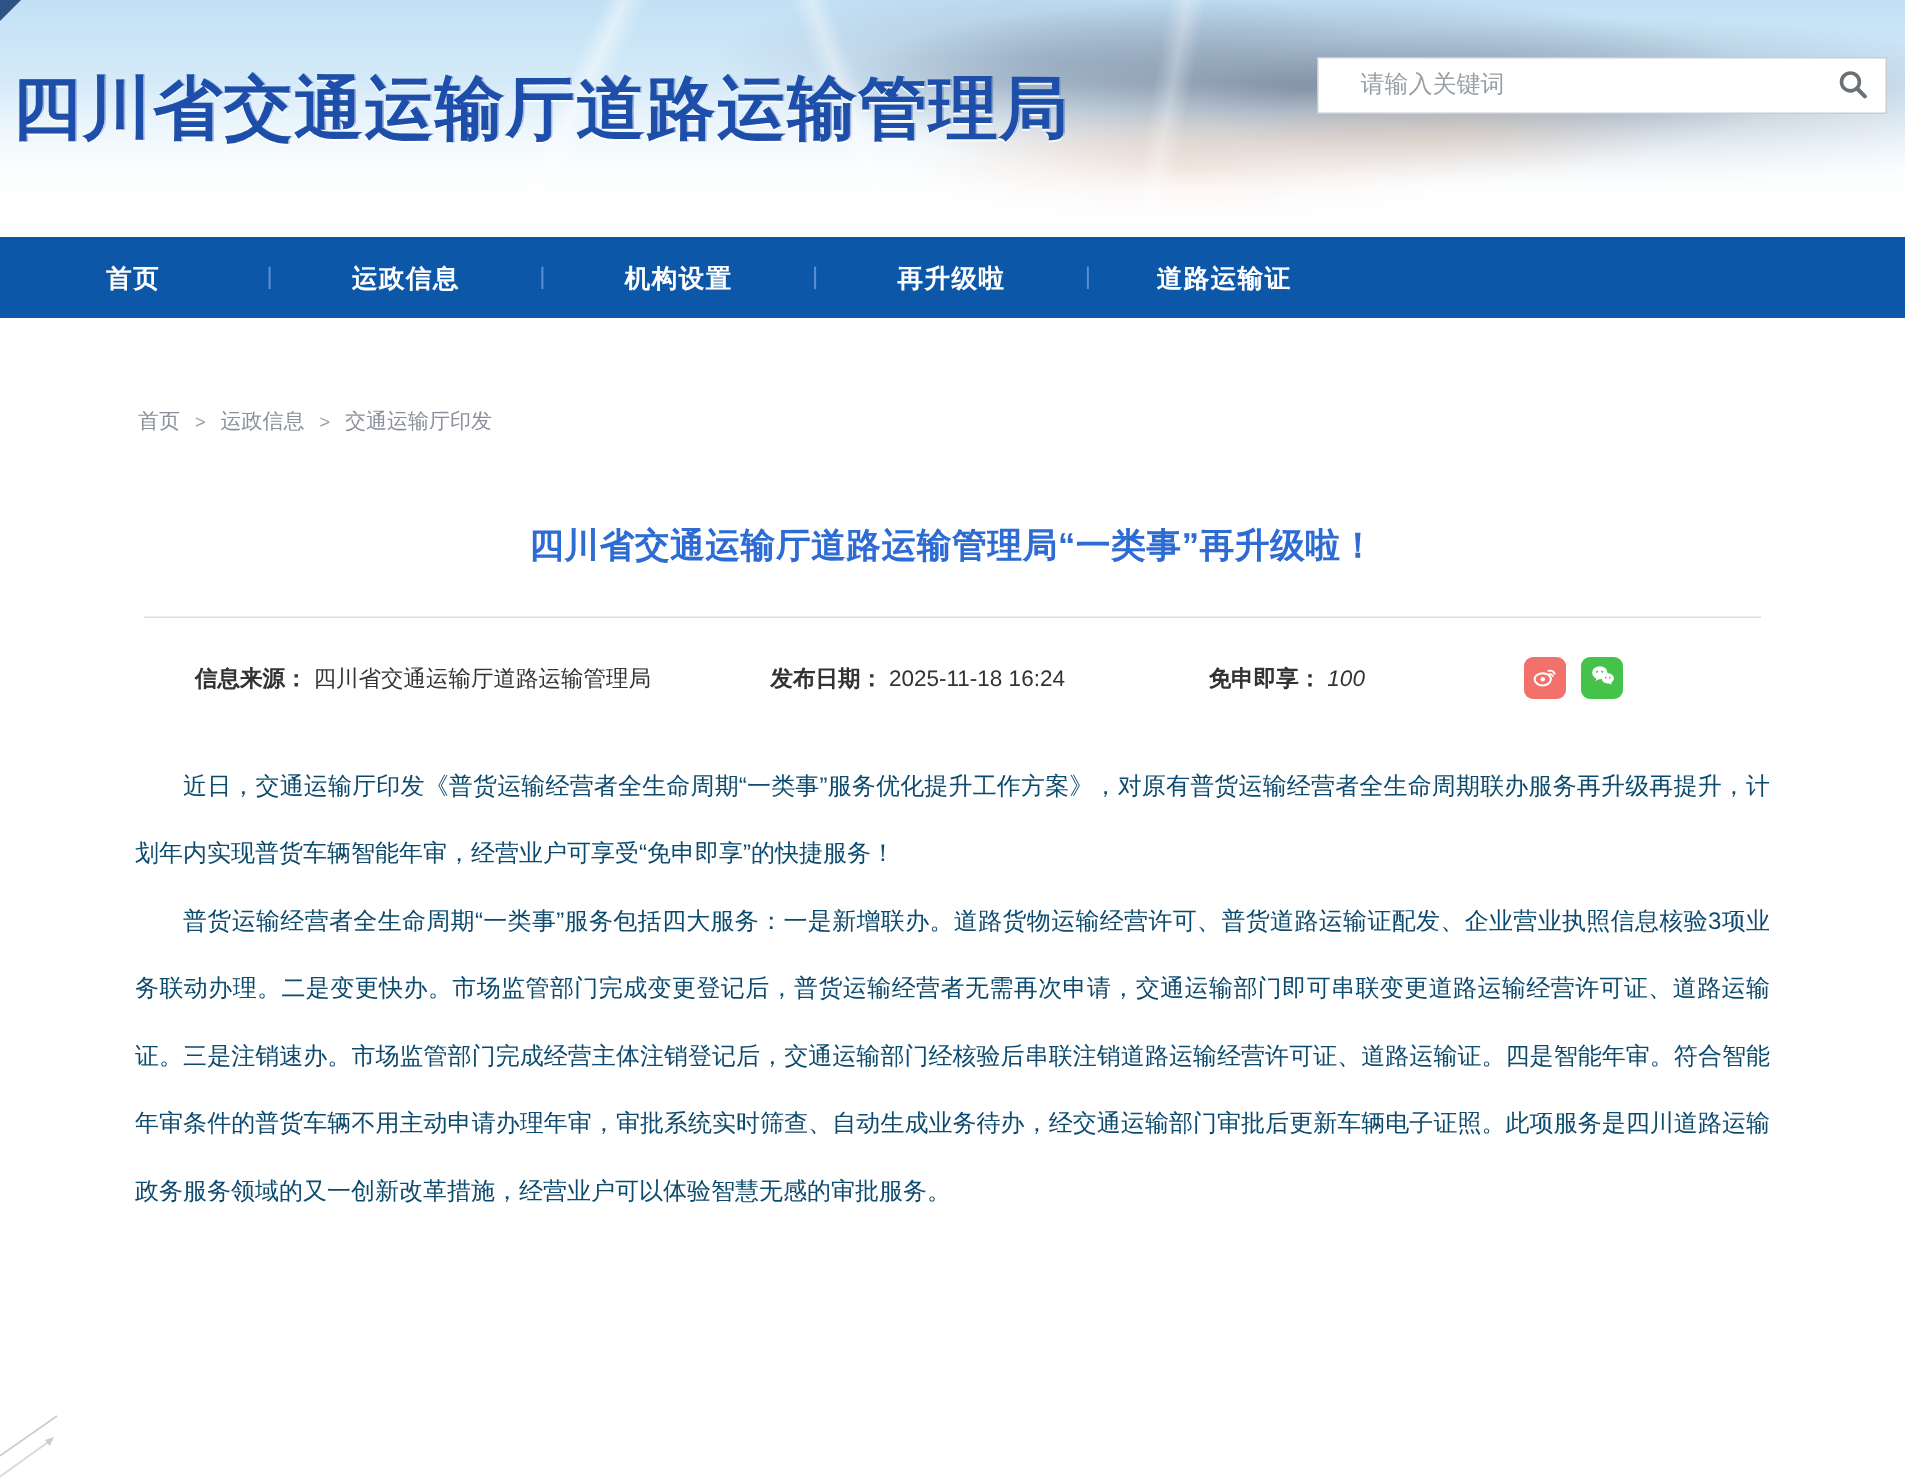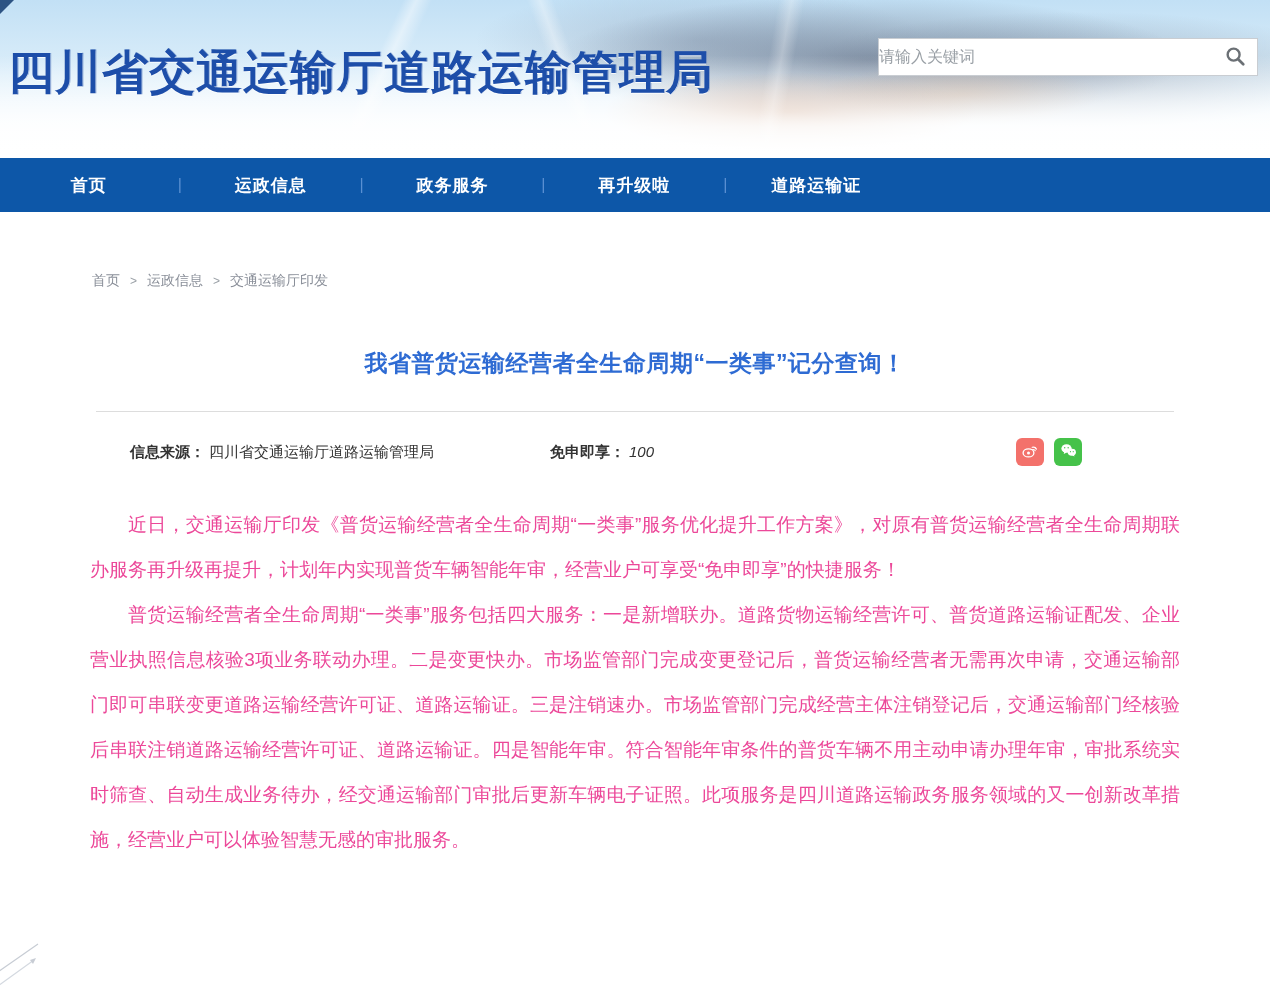--- a/index.html
+++ b/index.html
@@ -46,21 +46,21 @@
   .search-box {
     position: absolute; right: 12px; top: 38px;
     width: 380px; height: 38px;
     background: #ffffff;
     border: 1px solid #c9cdd2;
     display: flex; align-items: center;
   }
   .search-box input {
     flex: 1; height: 100%;
     border: none; outline: none;
-    padding: 0 0;
+    padding: 0 28px;
     font-size: 16px;
     color: #333;
     font-family: "Liberation Sans", "DejaVu Sans", sans-serif;
     background: transparent;
   }
   .search-box input::placeholder { color: #9aa0a6; }
   .search-btn {
     width: 44px; height: 100%;
     display: flex; align-items: center; justify-content: center;
     cursor: pointer; background: transparent; border: none;
@@ -137,22 +137,22 @@
     width: 28px; height: 28px;
     border-radius: 6px;
     display: flex; align-items: center; justify-content: center;
     cursor: pointer; border: none;
   }
   .share-btn.weibo  { background: #f3716b; }
   .share-btn.wechat { background: #45c24a; }
 
   .article-body {
     padding: 36px 0 30px 0;
-    font-size: 19px;
-    color: #ec4899;
+    font-size: 16px;
+    color: #0c4a6e;
     line-height: 45px;
     text-align: justify;
   }
   .article-body p { text-indent: 2em; }
 
   
   .corner-deco {
     position: absolute; left: 0; bottom: 0;
     width: 60px; height: 70px;
     pointer-events: none;
@@ -177,46 +177,50 @@
     </button>
   </div>
 </div>
 
 <div class="nav">
   <div class="nav-inner">
     <div class="nav-item">首页</div>
     <span class="nav-sep">|</span>
     <div class="nav-item">运政信息</div>
     <span class="nav-sep">|</span>
-    <div class="nav-item">政务服务</div>
+    <div class="nav-item">机构设置</div>
     <span class="nav-sep">|</span>
     <div class="nav-item">再升级啦</div>
     <span class="nav-sep">|</span>
     <div class="nav-item">道路运输证</div>
   </div>
 </div>
 
 <div class="content">
 
   <div class="breadcrumb">
     <span class="crumb">首页</span>
     <span class="sep">&gt;</span>
     <span class="crumb">运政信息</span>
     <span class="sep">&gt;</span>
     <span class="crumb">交通运输厅印发</span>
   </div>
 
-  <h1 class="article-title">我省普货运输经营者全生命周期“一类事”记分查询！</h1>
+  <h1 class="article-title">四川省交通运输厅道路运输管理局“一类事”再升级啦！</h1>
 
   <div class="title-divider"></div>
 
   <div class="meta-row">
     <div class="meta-item meta-src">
       <span class="meta-label">信息来源：</span>
       <span class="meta-value">四川省交通运输厅道路运输管理局</span>
+    </div>
+    <div class="meta-item meta-date">
+      <span class="meta-label">发布日期：</span>
+      <span class="meta-value">2025-11-18 16:24</span>
     </div>
     <div class="meta-item meta-views">
       <span class="meta-label">免申即享：</span>
       <span class="meta-value italic">100</span>
     </div>
     <div class="share-group">
       <button class="share-btn weibo">
         <span>
           <svg width="18" height="18" viewBox="0 0 24 24" fill="none">
             <ellipse cx="10" cy="14.5" rx="7.2" ry="5.4" stroke="#ffffff" stroke-width="1.8"></ellipse>

